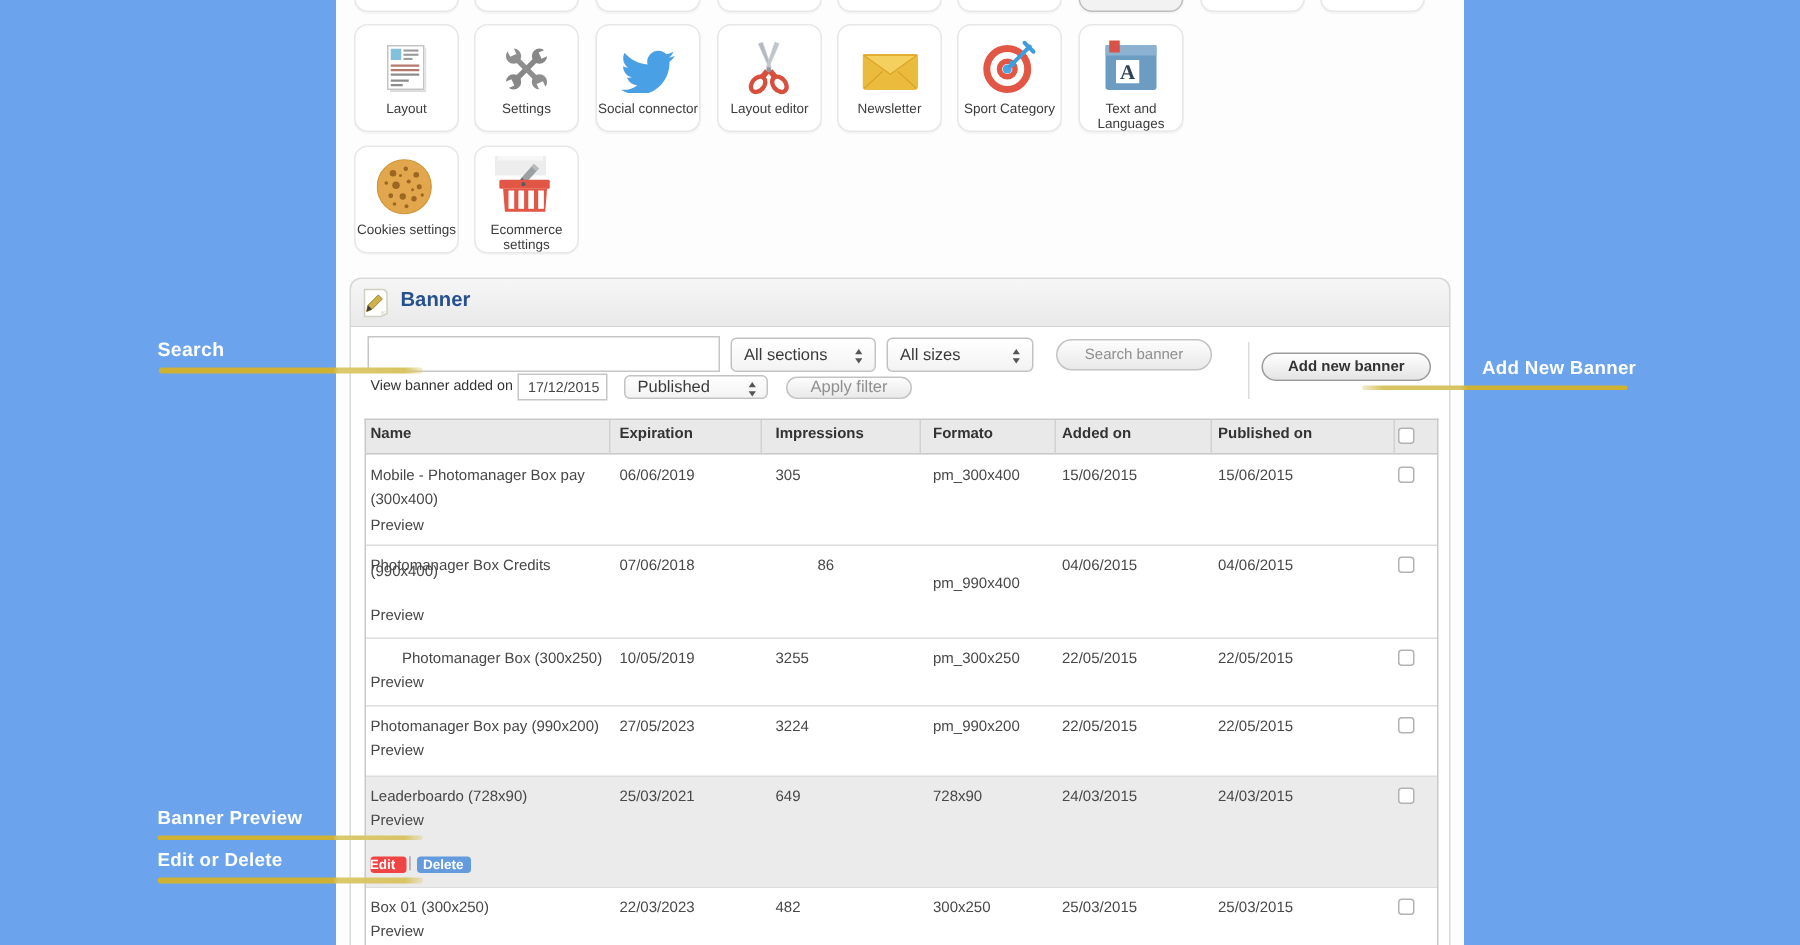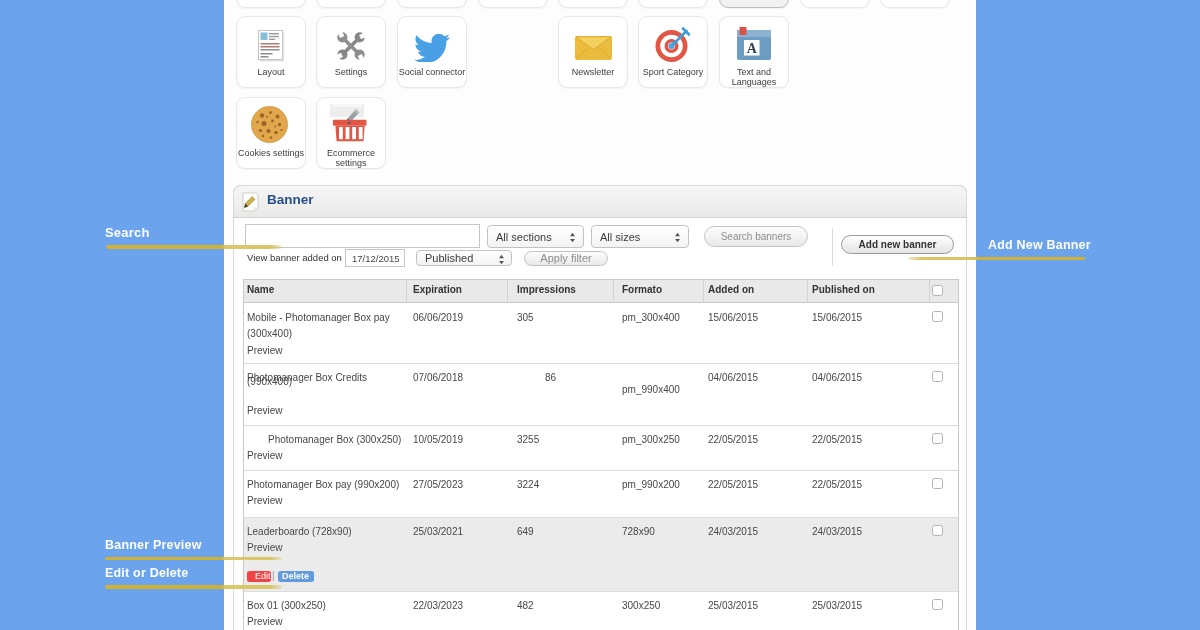--- a/index.html
+++ b/index.html
@@ -89,20 +89,36 @@
             <rect x="17.7" y="32.7" width="4.6" height="7.8" fill="#fff" transform="rotate(20 20 32.2)"></rect>
           </g>
 </svg></div>
       <div class="lb">Settings</div>
     </div>
 <div class="tile" style="left:397px;top:16px;">
       <div class="ic" style="top:15px;"><svg width="36" height="30" viewBox="0 0 24 20">
           <path fill="#4aa0e4" d="M23.954 3.569c-.885.389-1.83.654-2.825.775 1.014-.611 1.794-1.574 2.163-2.723-.951.555-2.005.959-3.127 1.184-.896-.959-2.173-1.559-3.591-1.559-2.717 0-4.92 2.203-4.92 4.917 0 .39.045.765.127 1.124C7.691 7.094 4.066 5.13 1.64 2.161c-.427.722-.666 1.561-.666 2.475 0 1.71.87 3.213 2.188 4.096-.807-.026-1.566-.248-2.228-.616v.061c0 2.385 1.693 4.374 3.946 4.827-.413.111-.849.171-1.296.171-.314 0-.615-.03-.916-.086.631 1.953 2.445 3.377 4.604 3.417-1.68 1.319-3.809 2.105-6.102 2.105-.39 0-.779-.023-1.17-.067 2.189 1.394 4.768 2.209 7.557 2.209 9.054 0 13.999-7.496 13.999-13.986 0-.209 0-.42-.015-.63.961-.689 1.8-1.56 2.46-2.548l-.047-.02z"></path>
         </svg></div>
       <div class="lb">Social connector</div>
+    </div>
+<div class="tile" style="left:478px;top:16px;">
+      <div class="ic" style="top:10px;"><svg width="40" height="38" viewBox="0 0 40 38">
+<g stroke="#c6cad0" stroke-width="0.5">
+<polygon points="20.2,19.5 12.6,2.2 15.4,1.2 21.1,18" fill="#b4b9c1"></polygon>
+<polygon points="18.8,19.5 26.4,2.2 23.6,1.2 17.9,18" fill="#c0c5cc"></polygon>
+</g>
+<g fill="none" stroke="#d84f3d" stroke-width="2.9">
+<path d="M18.5,20.3 L15.3,24.4" stroke-width="3.8"></path>
+<path d="M20.5,20.3 L23.7,24.4" stroke-width="3.8"></path>
+<ellipse cx="12.4" cy="29.2" rx="4.1" ry="5.7" transform="rotate(40 12.4 29.2)"></ellipse>
+<ellipse cx="26.6" cy="29.2" rx="4.1" ry="5.7" transform="rotate(-40 26.6 29.2)"></ellipse>
+</g>
+<circle cx="19.5" cy="19.5" r="1.6" fill="#9096a0"></circle>
+</svg></div>
+      <div class="lb">Layout editor</div>
     </div>
 <div class="tile" style="left:558px;top:16px;">
       <div class="ic" style="top:19px;"><svg width="37" height="24" viewBox="0 0 37 24">
 <rect x="0" y="0" width="37" height="24" rx="2.5" fill="#eabb3d"></rect>
 <polygon points="0.8,0.8 36.2,0.8 18.5,13.5" fill="#f4d05e" stroke="#d9a527" stroke-width="0.8"></polygon>
 <path d="M1 23 L13.5 11.5 M36 23 L23.5 11.5" stroke="#d9a527" stroke-width="0.8" fill="none"></path>
 </svg></div>
       <div class="lb">Newsletter</div>
     </div>
 <div class="tile" style="left:638px;top:16px;">
@@ -193,21 +209,21 @@
         <path d="M4.5 15 L8 10 L1 10 Z" fill="#555"></path>
       </svg>
     </div>
   <div class="sel" style="left:591px;top:225px;width:98px;height:23px;">
       <span class="tx">All sizes</span>
       <svg class="ar" style="top:6px;right:6px;" viewBox="0 0 9 16" width="6.5" height="11">
         <path d="M4.5 1 L8 6 L1 6 Z" fill="#555"></path>
         <path d="M4.5 15 L8 10 L1 10 Z" fill="#555"></path>
       </svg>
     </div>
-  <div class="btnpill" style="left:704px;top:226px;width:104px;height:21px;line-height:19px;">Search banners</div>
+  <div class="btnpill" style="left:704px;top:226px;width:104px;height:21px;line-height:19px;">Search banner</div>
   <div class="abs" style="left:832px;top:228px;width:1px;height:38px;background:#dcdcdc;"></div>
   <div id="addnew">Add new banner</div>
 
   <div class="td" style="left:247px;top:252px;color:#333;font-size:9.5px;">View banner added on</div>
   <div class="inp" style="left:345px;top:249px;width:60px;height:18px;"></div>
   <div class="td" style="left:352px;top:253px;font-size:9.5px;">17/12/2015</div>
   <div class="sel" style="left:416px;top:250px;width:96px;height:16px;">
       <span class="tx" style="top:1px;">Published</span>
       <svg class="ar" style="top:3px;right:5px;" viewBox="0 0 9 16" width="6" height="11">
         <path d="M4.5 1 L8 6 L1 6 Z" fill="#555"></path>
@@ -272,21 +288,21 @@
 <div class="abs" style="left:244px;top:518px;width:714px;height:73px;background:#ebebeb;"></div>
 <div class="rowline" style="top:591px;left:244px;width:714px;"></div>
 <div class="td" style="left:247px;top:526.0px;">Leaderboardo (728x90)</div>
 <div class="td" style="left:247px;top:542.4px;">Preview</div>
 <div class="td" style="left:413px;top:526px;">25/03/2021</div>
 <div class="td" style="left:517px;top:526px;">649</div>
 <div class="td" style="left:622px;top:526px;">728x90</div>
 <div class="td" style="left:708px;top:526px;">24/03/2015</div>
 <div class="td" style="left:812px;top:526px;">24/03/2015</div>
 <div class="cb" style="top:524.5px;"></div>
-<div class="abs" style="left:246.5px;top:571px;width:24px;height:11px;background:#ef4444;border-radius:2.5px;color:#fff;font-size:9px;font-weight:normal;text-align:right;line-height:11px;">Edit</div>
+<div class="abs" style="left:246.5px;top:571px;width:24px;height:11px;background:#ef4444;border-radius:2.5px;color:#fff;font-size:9px;font-weight:bold;text-align:left;line-height:11px;">Edit</div>
 <div class="abs" style="left:272px;top:570px;color:#999;font-size:10px;">|</div>
 <div class="abs" style="left:277.5px;top:571px;width:36px;height:11px;background:#639bdc;border-radius:2.5px;color:#fff;font-size:9px;font-weight:bold;text-align:center;line-height:11px;">Delete</div>
 <div class="td" style="left:247px;top:600.0px;">Box 01 (300x250)</div>
 <div class="td" style="left:247px;top:616.4px;">Preview</div>
 <div class="td" style="left:413px;top:600px;">22/03/2023</div>
 <div class="td" style="left:517px;top:600px;">482</div>
 <div class="td" style="left:622px;top:600px;">300x250</div>
 <div class="td" style="left:708px;top:600px;">25/03/2015</div>
 <div class="td" style="left:812px;top:600px;">25/03/2015</div>
 <div class="cb" style="top:598.5px;"></div>

